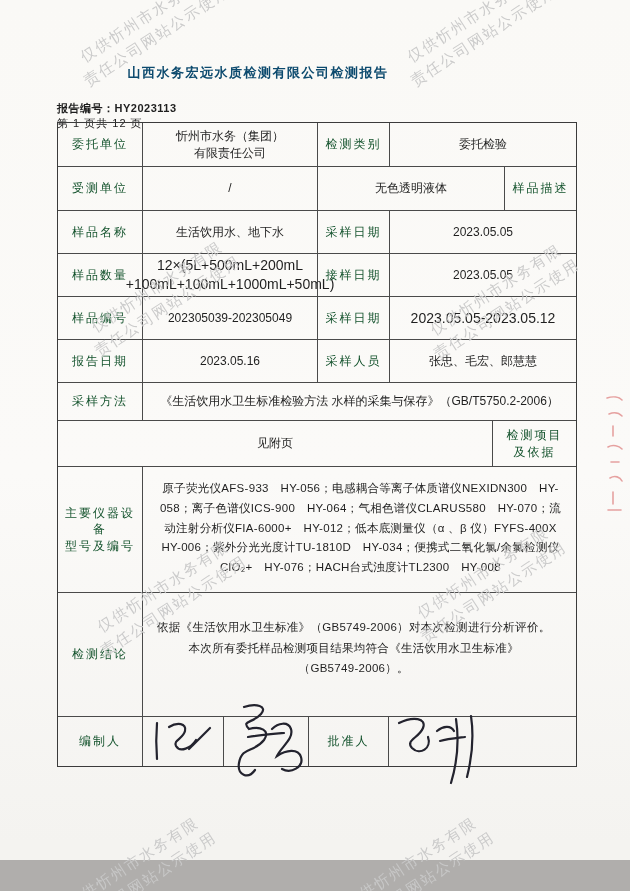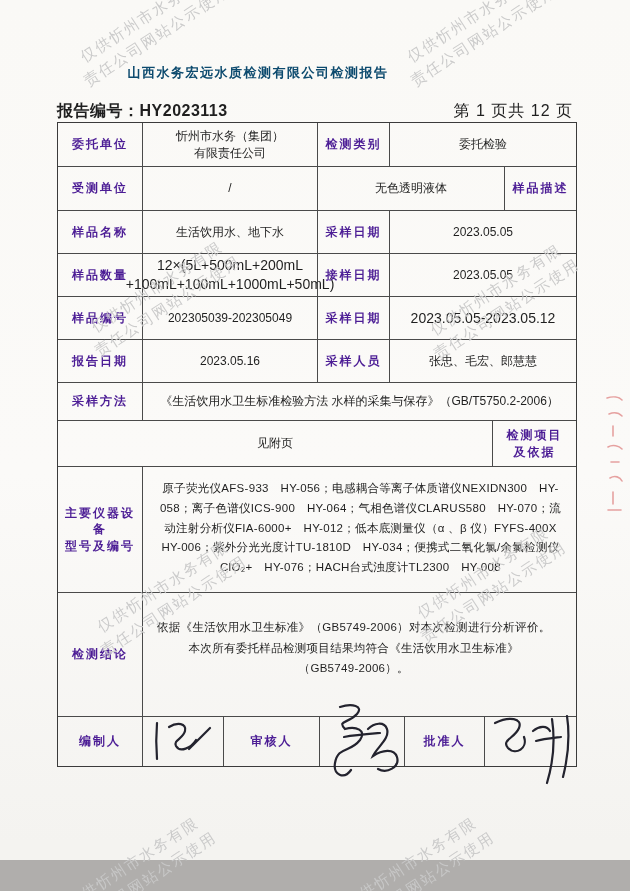--- a/index.html
+++ b/index.html
@@ -21,42 +21,42 @@
   
   .doc-title {
     position:absolute; top:64px; left:0; width:516px;
     text-align:center;
     font-size:13px; font-weight:700; letter-spacing:1.5px;
     color:#0c4a6e; z-index:5;
   }
   .header-line {
     position:absolute; top:101px; left:57px; width:516px;
     display:flex; justify-content:space-between; align-items:baseline;
-    font-size:16px; z-index:5;
+    font-size:11px; z-index:5;flex-direction:column;
   }
   .report-no { font-weight:700; letter-spacing:.5px; }
   .page-indicator { font-weight:500; letter-spacing:1px; }
   
   .report-table {
     position:absolute; left:57px; top:122px; width:520px;
     border:1.6px solid #3b3b3b;
     z-index:5;
     background:transparent;
   }
   .trow { display:flex; border-top:1px solid #4a4a4a; }
   .trow:first-child { border-top:none; }
   .cell {
     display:flex; align-items:center; justify-content:center;
     text-align:center; font-size:12px; line-height:1.35;
     border-left:1px solid #4a4a4a;
     padding:2px 4px;
     white-space:pre-line;
   }
   .cell:first-child { border-left:none; }
-  .lbl { font-weight:700; letter-spacing:2px; color:#4c1d95; }
+  .lbl { font-weight:400; letter-spacing:2px; color:#14532d; }
   .c1 { width:84px; }  .c2 { width:175px; } .c3 { width:72px; } .c4 { flex:1; }
   .r-h43 { height:43px; } .r-h44 { height:44px; } .r-h38 { height:38px; }
   .r-h46 { height:46px; } .r-h126 { height:126px; } .r-h124 { height:124px; }
   .r-h50 { height:50px; }
   .val-sm { font-size:14px; letter-spacing:0; }
   .wide-val { flex:1; }
   .left-val {
     justify-content:flex-start; text-align:center;
     align-items:flex-start; padding:12px 12px 6px 14px;
     font-size:11.5px; line-height:1.72; letter-spacing:.3px;
@@ -167,21 +167,20 @@
 
   <div class="trow r-h50">
     <div class="cell lbl s1">编制人</div>
     <div class="cell s2 sig-cell">
       <svg width="80" height="58" viewBox="0 0 80 58" style="left:0;top:-4px;">
         <path class="sig-stroke" d="M14,10 C13,22 13,34 14,46"></path>
         <path class="sig-stroke" d="M26,14 C34,9 44,10 42,18 C40,26 30,27 33,33 C37,40 48,35 53,27"></path>
         <path class="sig-stroke" d="M46,36 C52,30 60,22 67,15"></path>
       </svg>
     </div>
-    <div class="cell lbl s3">审核人</div>
     <div class="cell s4 sig-cell">
       <svg width="104" height="92" viewBox="0 0 104 92" style="left:-10px;top:-18px;">
         <path class="sig-stroke" d="M30,8 C42,4 54,7 47,15 C38,25 27,21 35,30 C46,27 57,31 50,41 C40,54 28,47 25,64 C23,76 34,81 41,71"></path>
         <path class="sig-stroke" d="M58,30 C64,24 74,22 77,30 C80,40 67,48 63,57 C72,51 84,49 87,58 C90,68 77,75 68,70"></path>
         <path class="sig-stroke" d="M34,38 C45,36 58,35 70,34"></path>
       </svg>
     </div>
     <div class="cell lbl s5">批准人</div>
     <div class="cell s6 sig-cell">
       <svg width="104" height="84" viewBox="0 0 104 84" style="left:-4px;top:-10px;">

